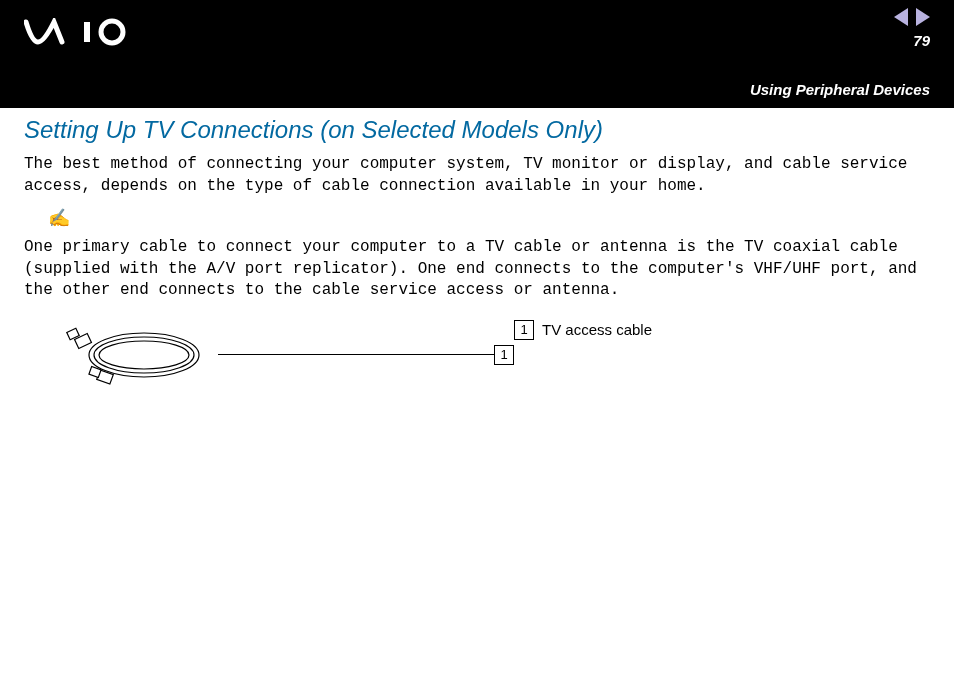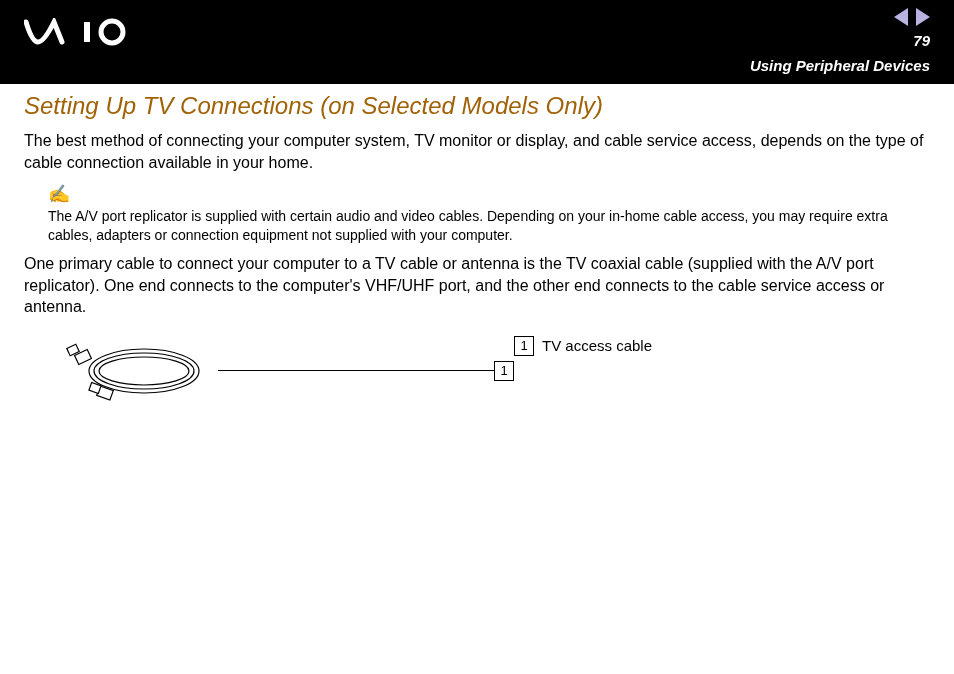--- a/index.html
+++ b/index.html
@@ -1,20 +1,20 @@
 <!DOCTYPE html>
 <html><head>
 <meta charset="utf-8">
 <style>
   * { box-sizing: border-box; margin: 0; padding: 0; }
   html, body { width: 954px; height: 674px; font-family: Arial, Helvetica, sans-serif; background: #fff; color: #000; }
   .header {
     background: #000;
     color: #fff;
-    height: 84px;
+    height: 108px;
     position: relative;
     padding: 10px 24px 8px 36px;
   }
   .vaio-logo {
     position: absolute;
     left: 24px;
     top: 18px;
   }
   .nav-arrows {
     position: absolute;
@@ -46,30 +46,31 @@
     bottom: 10px;
     font-weight: bold;
     font-style: italic;
     font-size: 15px;
     margin-top: 45px;
   }
   .content {
     padding: 8px 24px 24px 24px;
   }
   .title {
-    color: #a16207;
+    color: #0369a1;
     font-style: italic;
     font-size: 24px;
     font-weight: 400;
     margin-bottom: 10px;
   }
   .para {
     font-size: 16px;
     line-height: 1.35;
     margin-bottom: 8px;
+    font-family: Liberation Mono, monospace;
   }
   .note-block {
     margin: 10px 0 8px 24px;
   }
   .note-icon {
     color: #3a3ae6;
     font-size: 18px;
     margin-bottom: 2px;
   }
   .note-text {
@@ -140,21 +141,20 @@
   <div class="section-name">Using Peripheral Devices</div>
 </div>
 
 <div class="content">
   <h1 class="title">Setting Up TV Connections (on Selected Models Only)</h1>
 
   <p class="para">The best method of connecting your computer system, TV monitor or display, and cable service access, depends on the type of cable connection available in your home.</p>
 
   <div class="note-block">
     <div class="note-icon">✍</div>
-    <div class="note-text">The A/V port replicator is supplied with certain audio and video cables. Depending on your in-home cable access, you may require extra cables, adapters or connection equipment not supplied with your computer.</div>
   </div>
 
   <p class="para">One primary cable to connect your computer to a TV cable or antenna is the TV coaxial cable (supplied with the A/V port replicator). One end connects to the computer's VHF/UHF port, and the other end connects to the cable service access or antenna.</p>
 
   <div class="figure-row">
     <div class="figure-left">
       <svg class="cable-svg" width="150" height="70" viewBox="0 0 150 70">
         <ellipse cx="80" cy="35" rx="55" ry="22" stroke="#000" stroke-width="1.2" fill="none"></ellipse>
         <ellipse cx="80" cy="35" rx="50" ry="18" stroke="#000" stroke-width="1.2" fill="none"></ellipse>
         <ellipse cx="80" cy="35" rx="45" ry="14" stroke="#000" stroke-width="1.2" fill="none"></ellipse>

